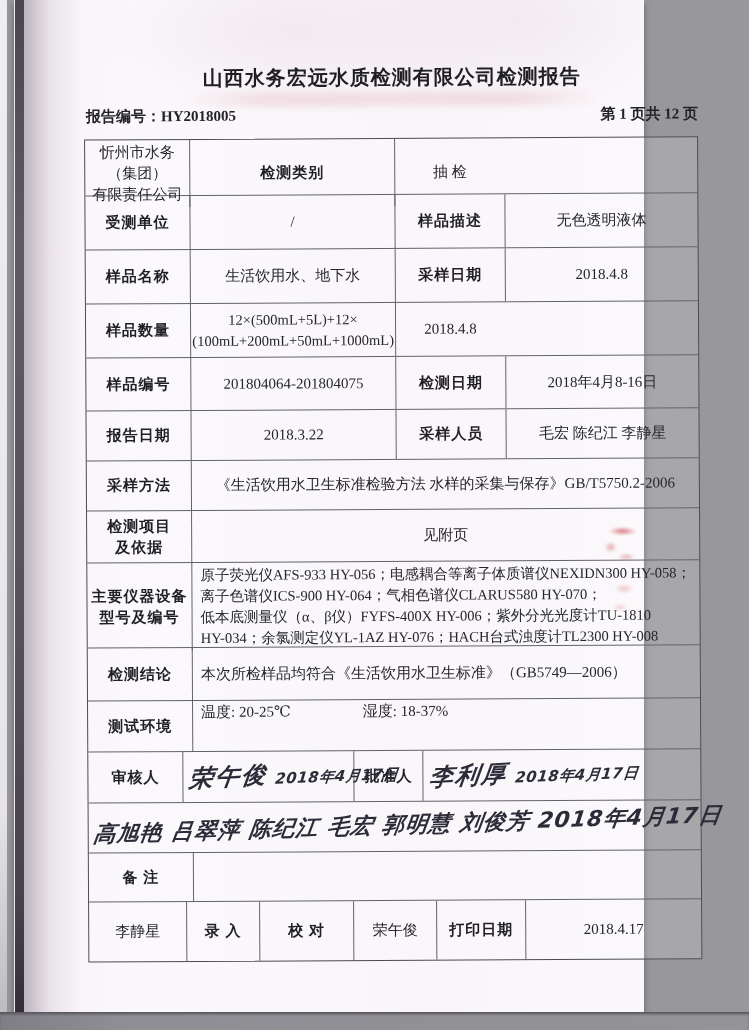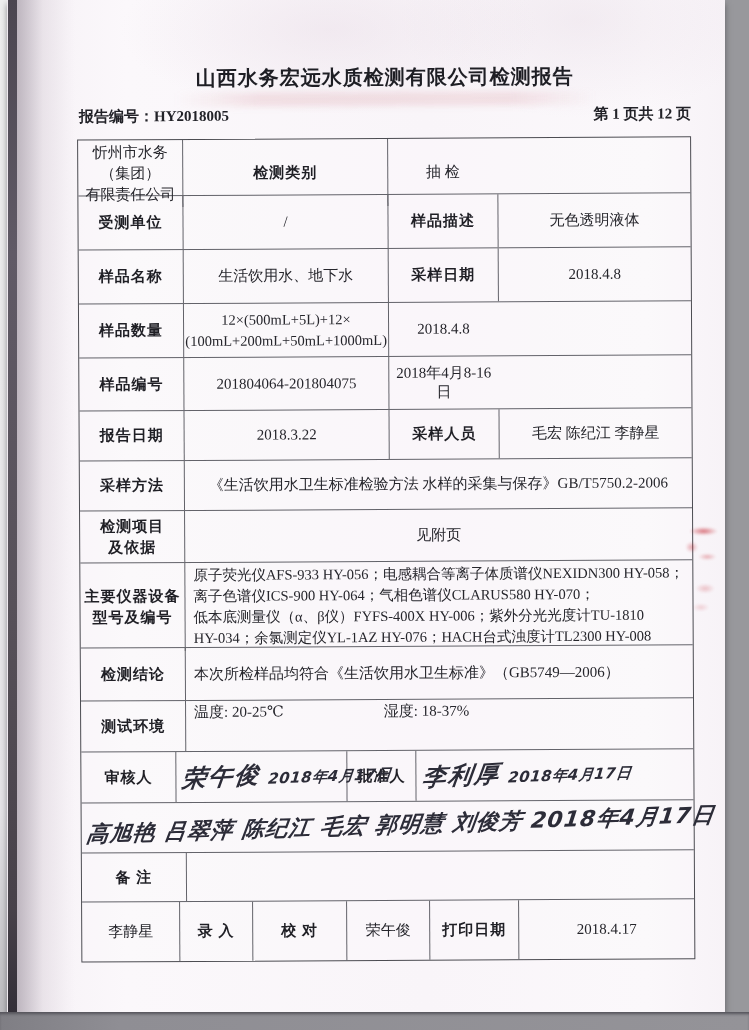--- a/index.html
+++ b/index.html
@@ -10,21 +10,21 @@
   }
   html,body{margin:0;padding:0;}
   body{
     width:749px;height:1030px;position:relative;overflow:hidden;
     background:#98989c;
     font-family:"Liberation Serif","DejaVu Serif",serif;
     color:var(--ink);
   }
   .sliver{position:absolute;left:0;top:0;width:7px;height:1012px;background:linear-gradient(180deg,#efefef,#e6e4e8 80%,#bdbcc0);}
   .paper{
-    position:absolute;left:7px;top:0;width:718px;height:1012px;
+    position:absolute;left:14px;top:0;width:630px;height:1012px;
     background:
       radial-gradient(ellipse 300px 120px at 45% 3%, rgba(225,210,222,.35), rgba(225,210,222,0) 70%),
       radial-gradient(ellipse 260px 140px at 80% 2%, rgba(222,208,220,.3), rgba(222,208,220,0) 70%),
       linear-gradient(90deg,#efe9ef 0,#f8f4f8 60px,#fbf8fb 120px,#f9f5f9 420px,#fbf8fb 640px,#f6f1f6 742px);
     box-shadow:0 4px 6px rgba(40,40,45,.5);
   }
   .spine{position:absolute;left:1px;top:0;width:9px;height:100%;
     background:linear-gradient(180deg,#4b4650 0%,#605a66 25%,#575159 60%,#474149 90%,#332f38 100%);}
   .spine-fade{position:absolute;left:10px;top:0;width:58px;height:100%;
     background:linear-gradient(90deg,rgba(148,138,150,.55),rgba(200,190,200,.25) 45%,rgba(250,246,250,0));}
@@ -49,21 +49,21 @@
   .rsign{grid-template-columns:94px 171px 69px 1fr;}
   .rfoot{grid-template-columns:97px 73px 94px 83px 89px 1fr;}
   .c{border-left:1px solid var(--line);display:flex;flex-direction:column;align-items:center;justify-content:center;
     text-align:center;padding:2px 4px;font-size:15px;overflow:visible;box-sizing:border-box;}
   .c:first-child{border-left:none;}
   .c.lbl{font-weight:600;letter-spacing:1px;color:#1f1f25;}
   .c.left{align-items:flex-start;text-align:left;padding-left:8px;}
   .c.row{flex-direction:row;justify-content:flex-start;}
   .c .ln{line-height:21px;}
   .small{font-size:14.5px;line-height:21px;}
-  .env-hum{margin-left:100px;}
+  .env-hum{margin-left:72px;}
   .hand{font-style:italic;font-weight:600;color:var(--hand);white-space:nowrap;position:relative;z-index:3;
     font-family:"DejaVu Sans",sans-serif;}
   .sig-name{font-size:24px;transform:skewX(-10deg) rotate(-3deg);letter-spacing:2px;}
   .sig-date{font-size:15px;transform:skewX(-8deg) rotate(-2deg);margin-left:8px;letter-spacing:0.5px;}
   .sig-cell{flex-direction:row;justify-content:flex-start;padding-left:6px;}
   .chief-cell{position:relative;}
   .chief-line{position:absolute;left:6px;top:8px;font-size:22px;letter-spacing:1px;
     transform:skewX(-9deg) rotate(-1.5deg);}
   .seal{position:absolute;filter:blur(1px);}
   .seal-a{right:3px;top:524px;width:46px;height:40px;opacity:.75;
@@ -124,20 +124,21 @@
         <div class="c small">
           <div class="ln">12×(500mL+5L)+12×</div>
           <div class="ln">(100mL+200mL+50mL+1000mL)</div>
         </div>
         <div class="c">2018.4.8</div>
       </div>
 
       <div class="t-row r4col" style="height:52px">
         <div class="c lbl">样品编号</div>
         <div class="c">201804064-201804075</div>
+        <div class="c lbl">检测日期</div>
         <div class="c">2018年4月8-16日</div>
       </div>
 
       <div class="t-row r4col" style="height:49px">
         <div class="c lbl">报告日期</div>
         <div class="c">2018.3.22</div>
         <div class="c lbl">采样人员</div>
         <div class="c">毛宏 陈纪江 李静星</div>
       </div>
 

